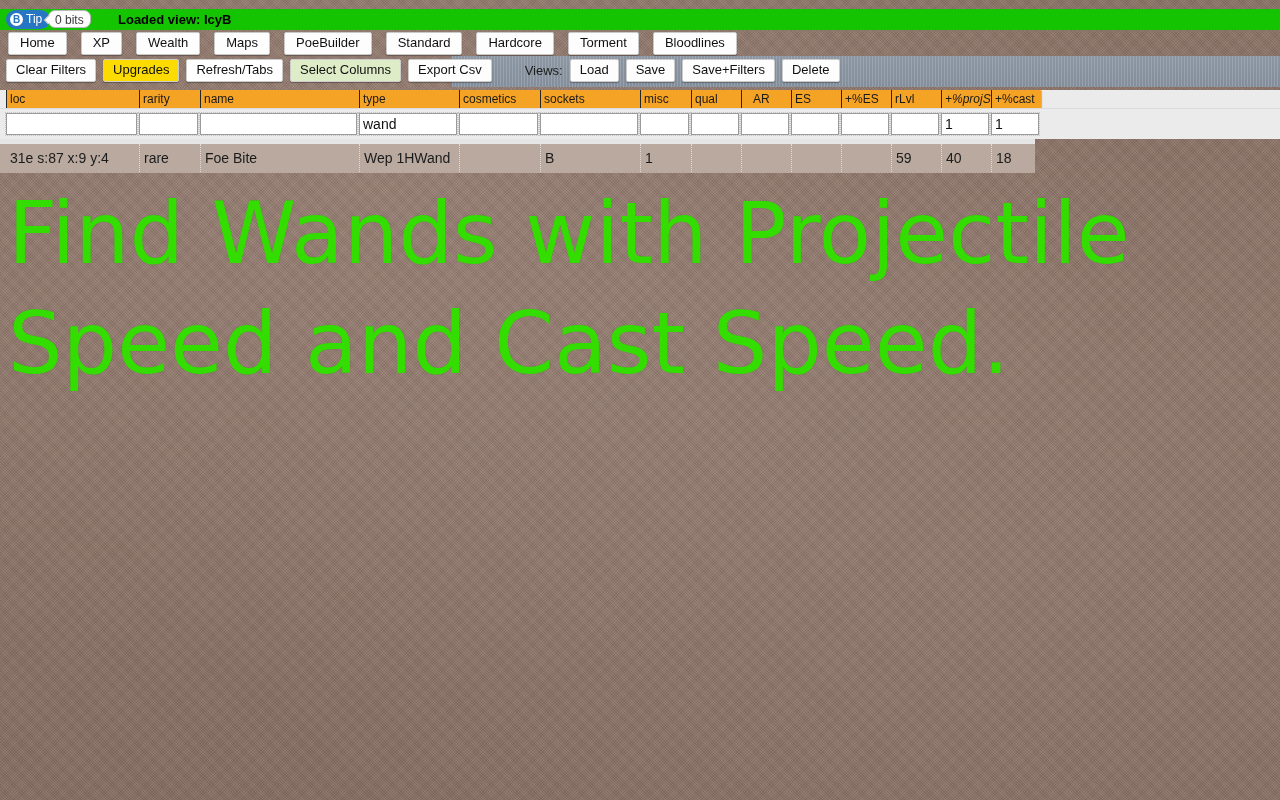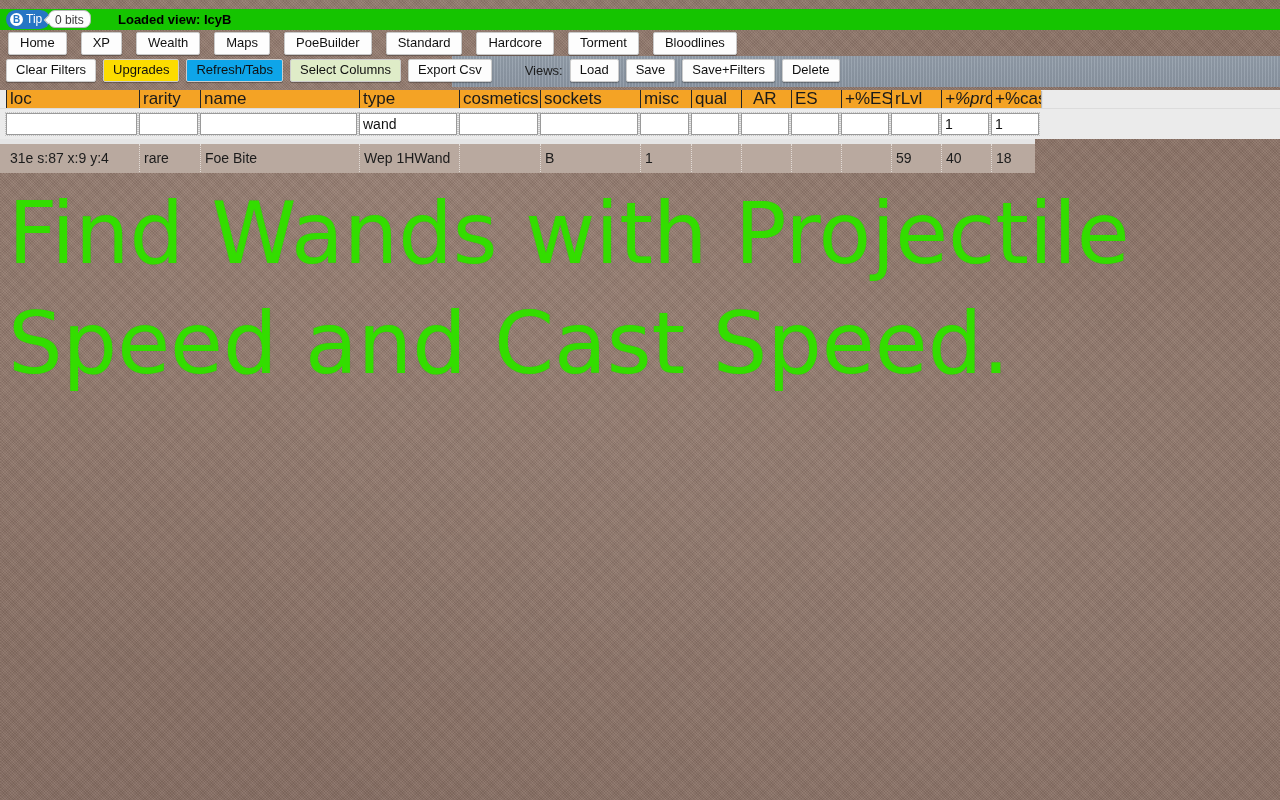--- a/index.html
+++ b/index.html
@@ -133,21 +133,21 @@
     padding: 3px 9px 4px 9px;
     font-size: 13px;
     color: #101010;
     line-height: 14px;
     box-shadow: 0 1px 1px rgba(0,0,0,0.30);
     white-space: nowrap;
     cursor: pointer;
     margin-right: 3px;
   }
   .tb-btn.yellow { background: #fcdc00; }
-  .tb-btn.blue   { background: #0ea5e9; }
+  .tb-btn.blue   { background: #ffffff; }
   .tb-btn.green  { background: #dfecc8; }
 
   #views-label {
     font-size: 13px;
     color: #1c1c1c;
     margin: 0 3px 0 2px;
     line-height: 16px;
     white-space: nowrap;
     padding-left: 24px;
   }
@@ -206,21 +206,21 @@
     top: 0;
     height: 100%;
   }
   .hcell {
     position: absolute;
     top: 0;
     height: 18px;
     background: #f4a325;
     border-left: 1px solid #262626;
     box-sizing: border-box;
-    font-size: 17px;
+    font-size: 12px;
     color: #1a1a1a;
     line-height: 18px;
     padding-left: 3px;
     overflow: hidden;
     white-space: nowrap;
     cursor: pointer;
     box-shadow: 1px 1px 1px rgba(0,0,0,0.22);
   }
   .hcell.italic { font-style: italic; }
 

